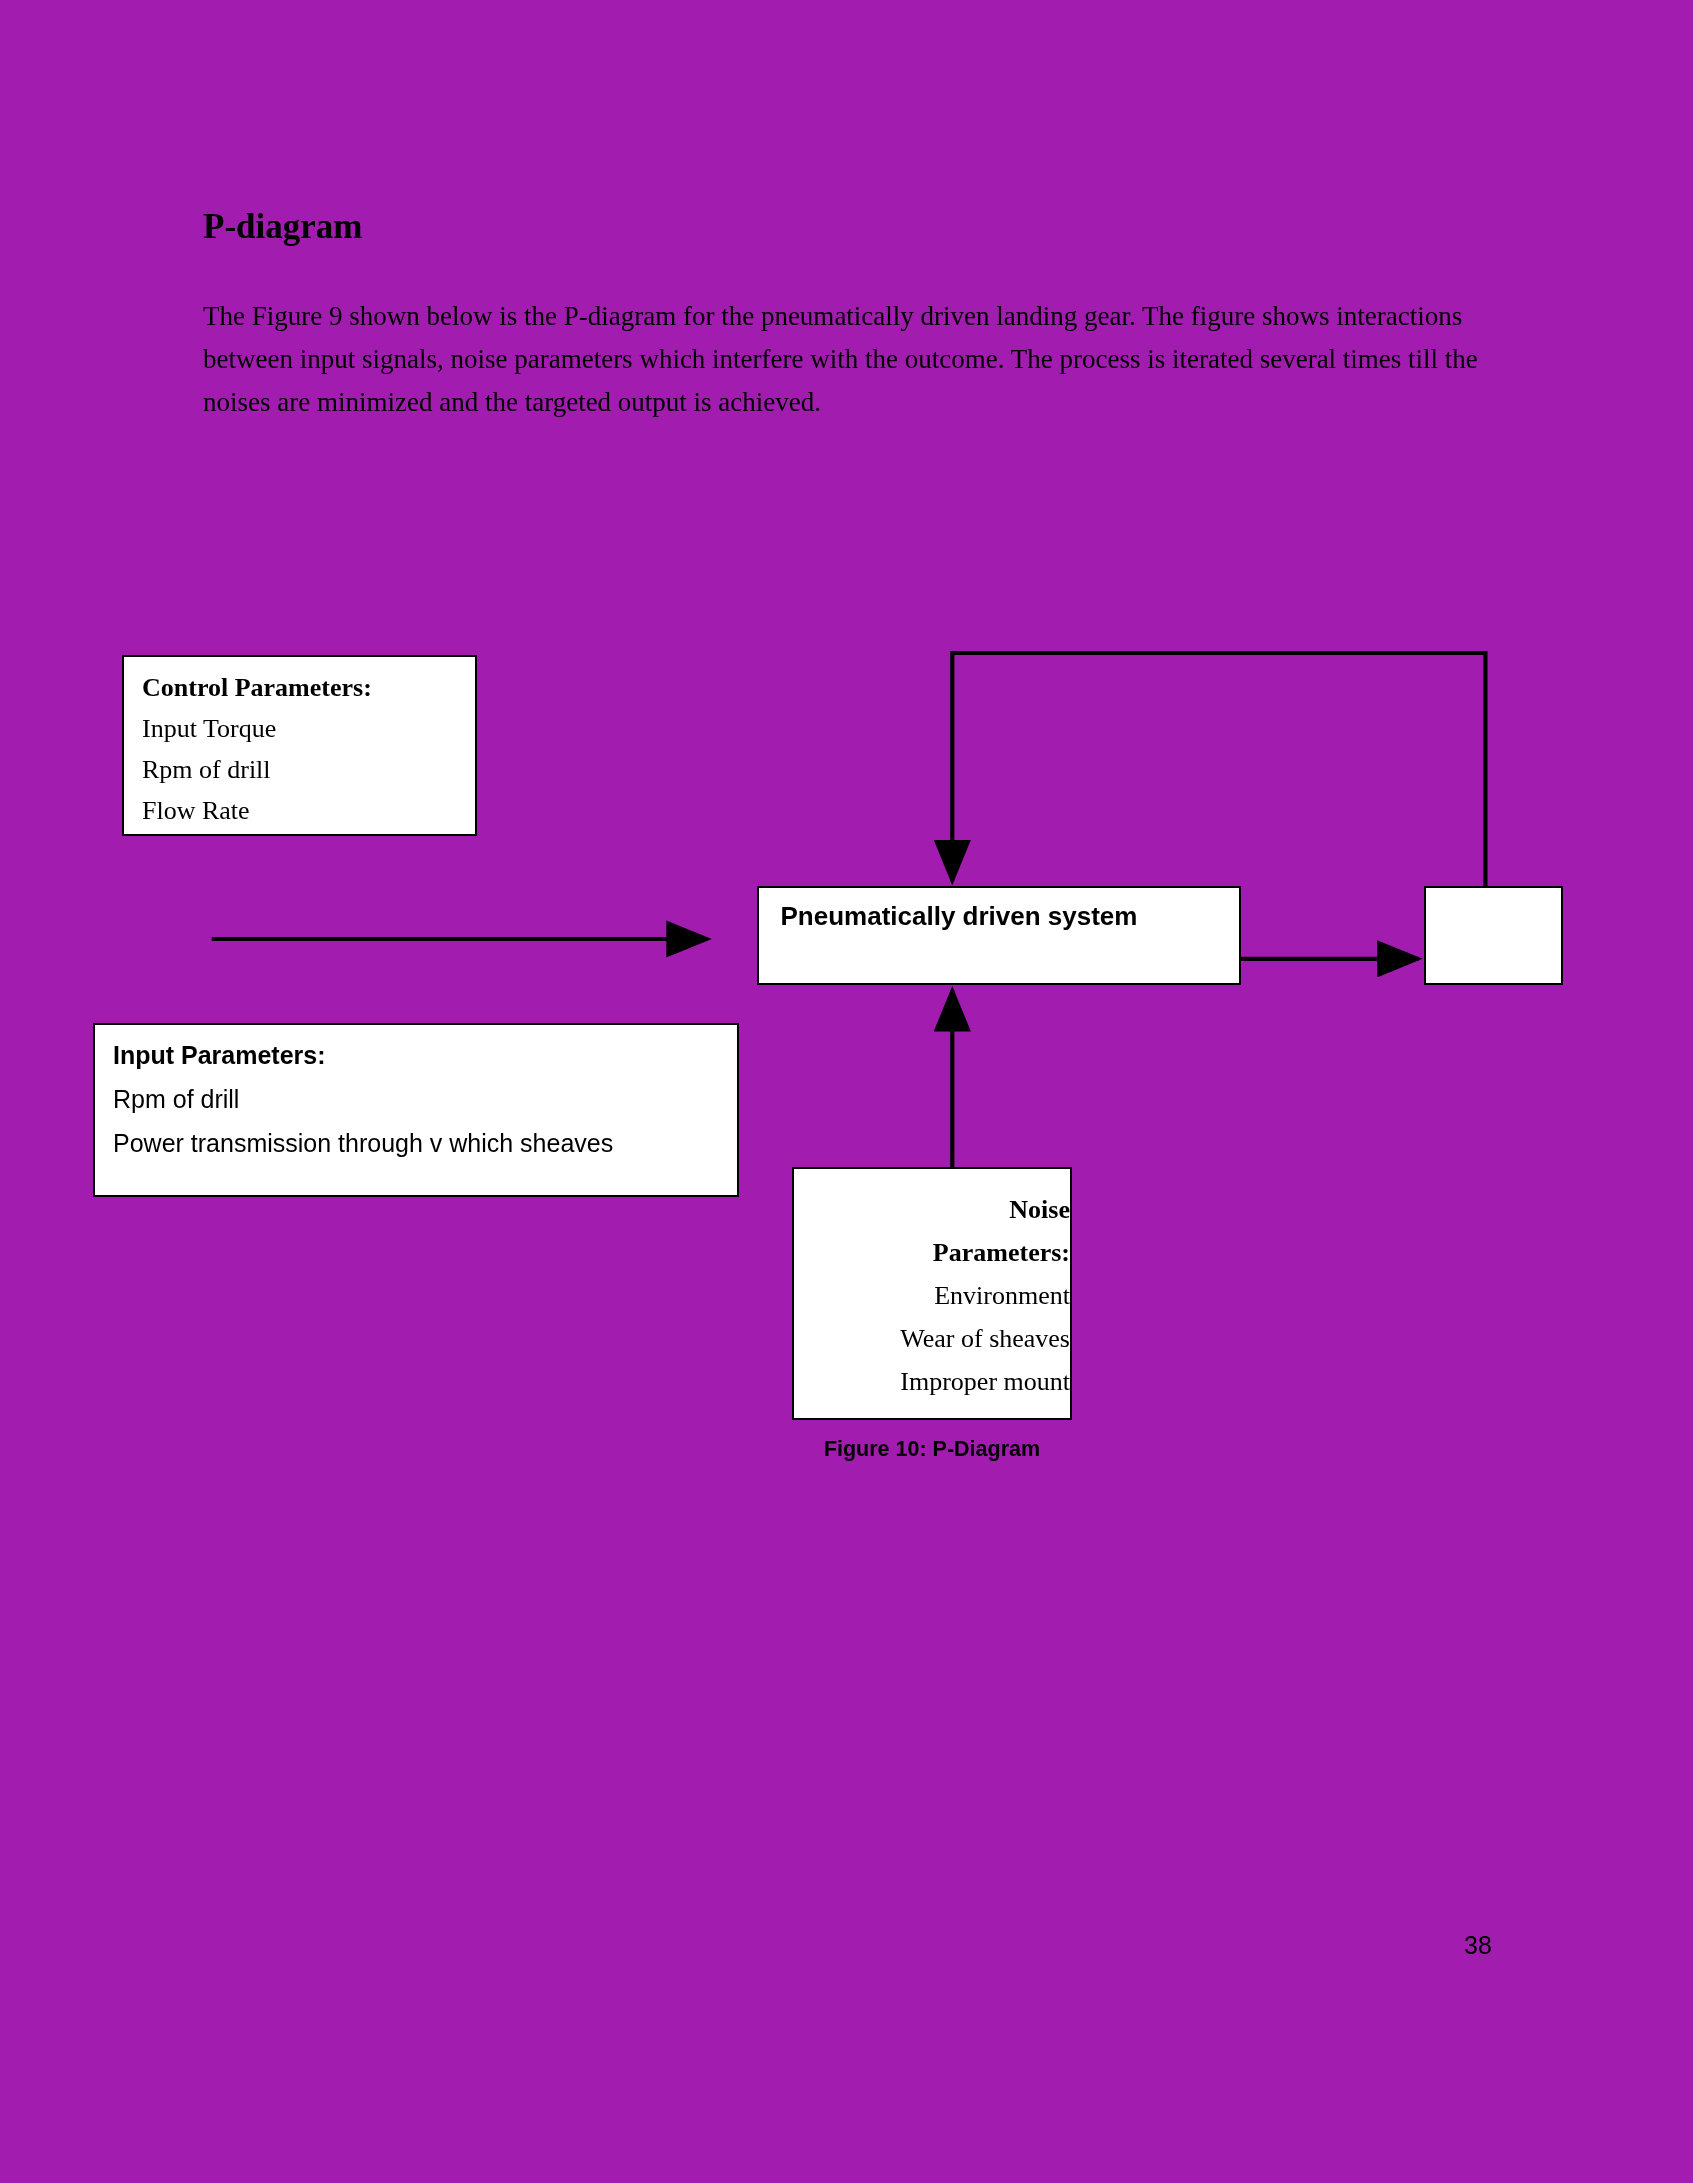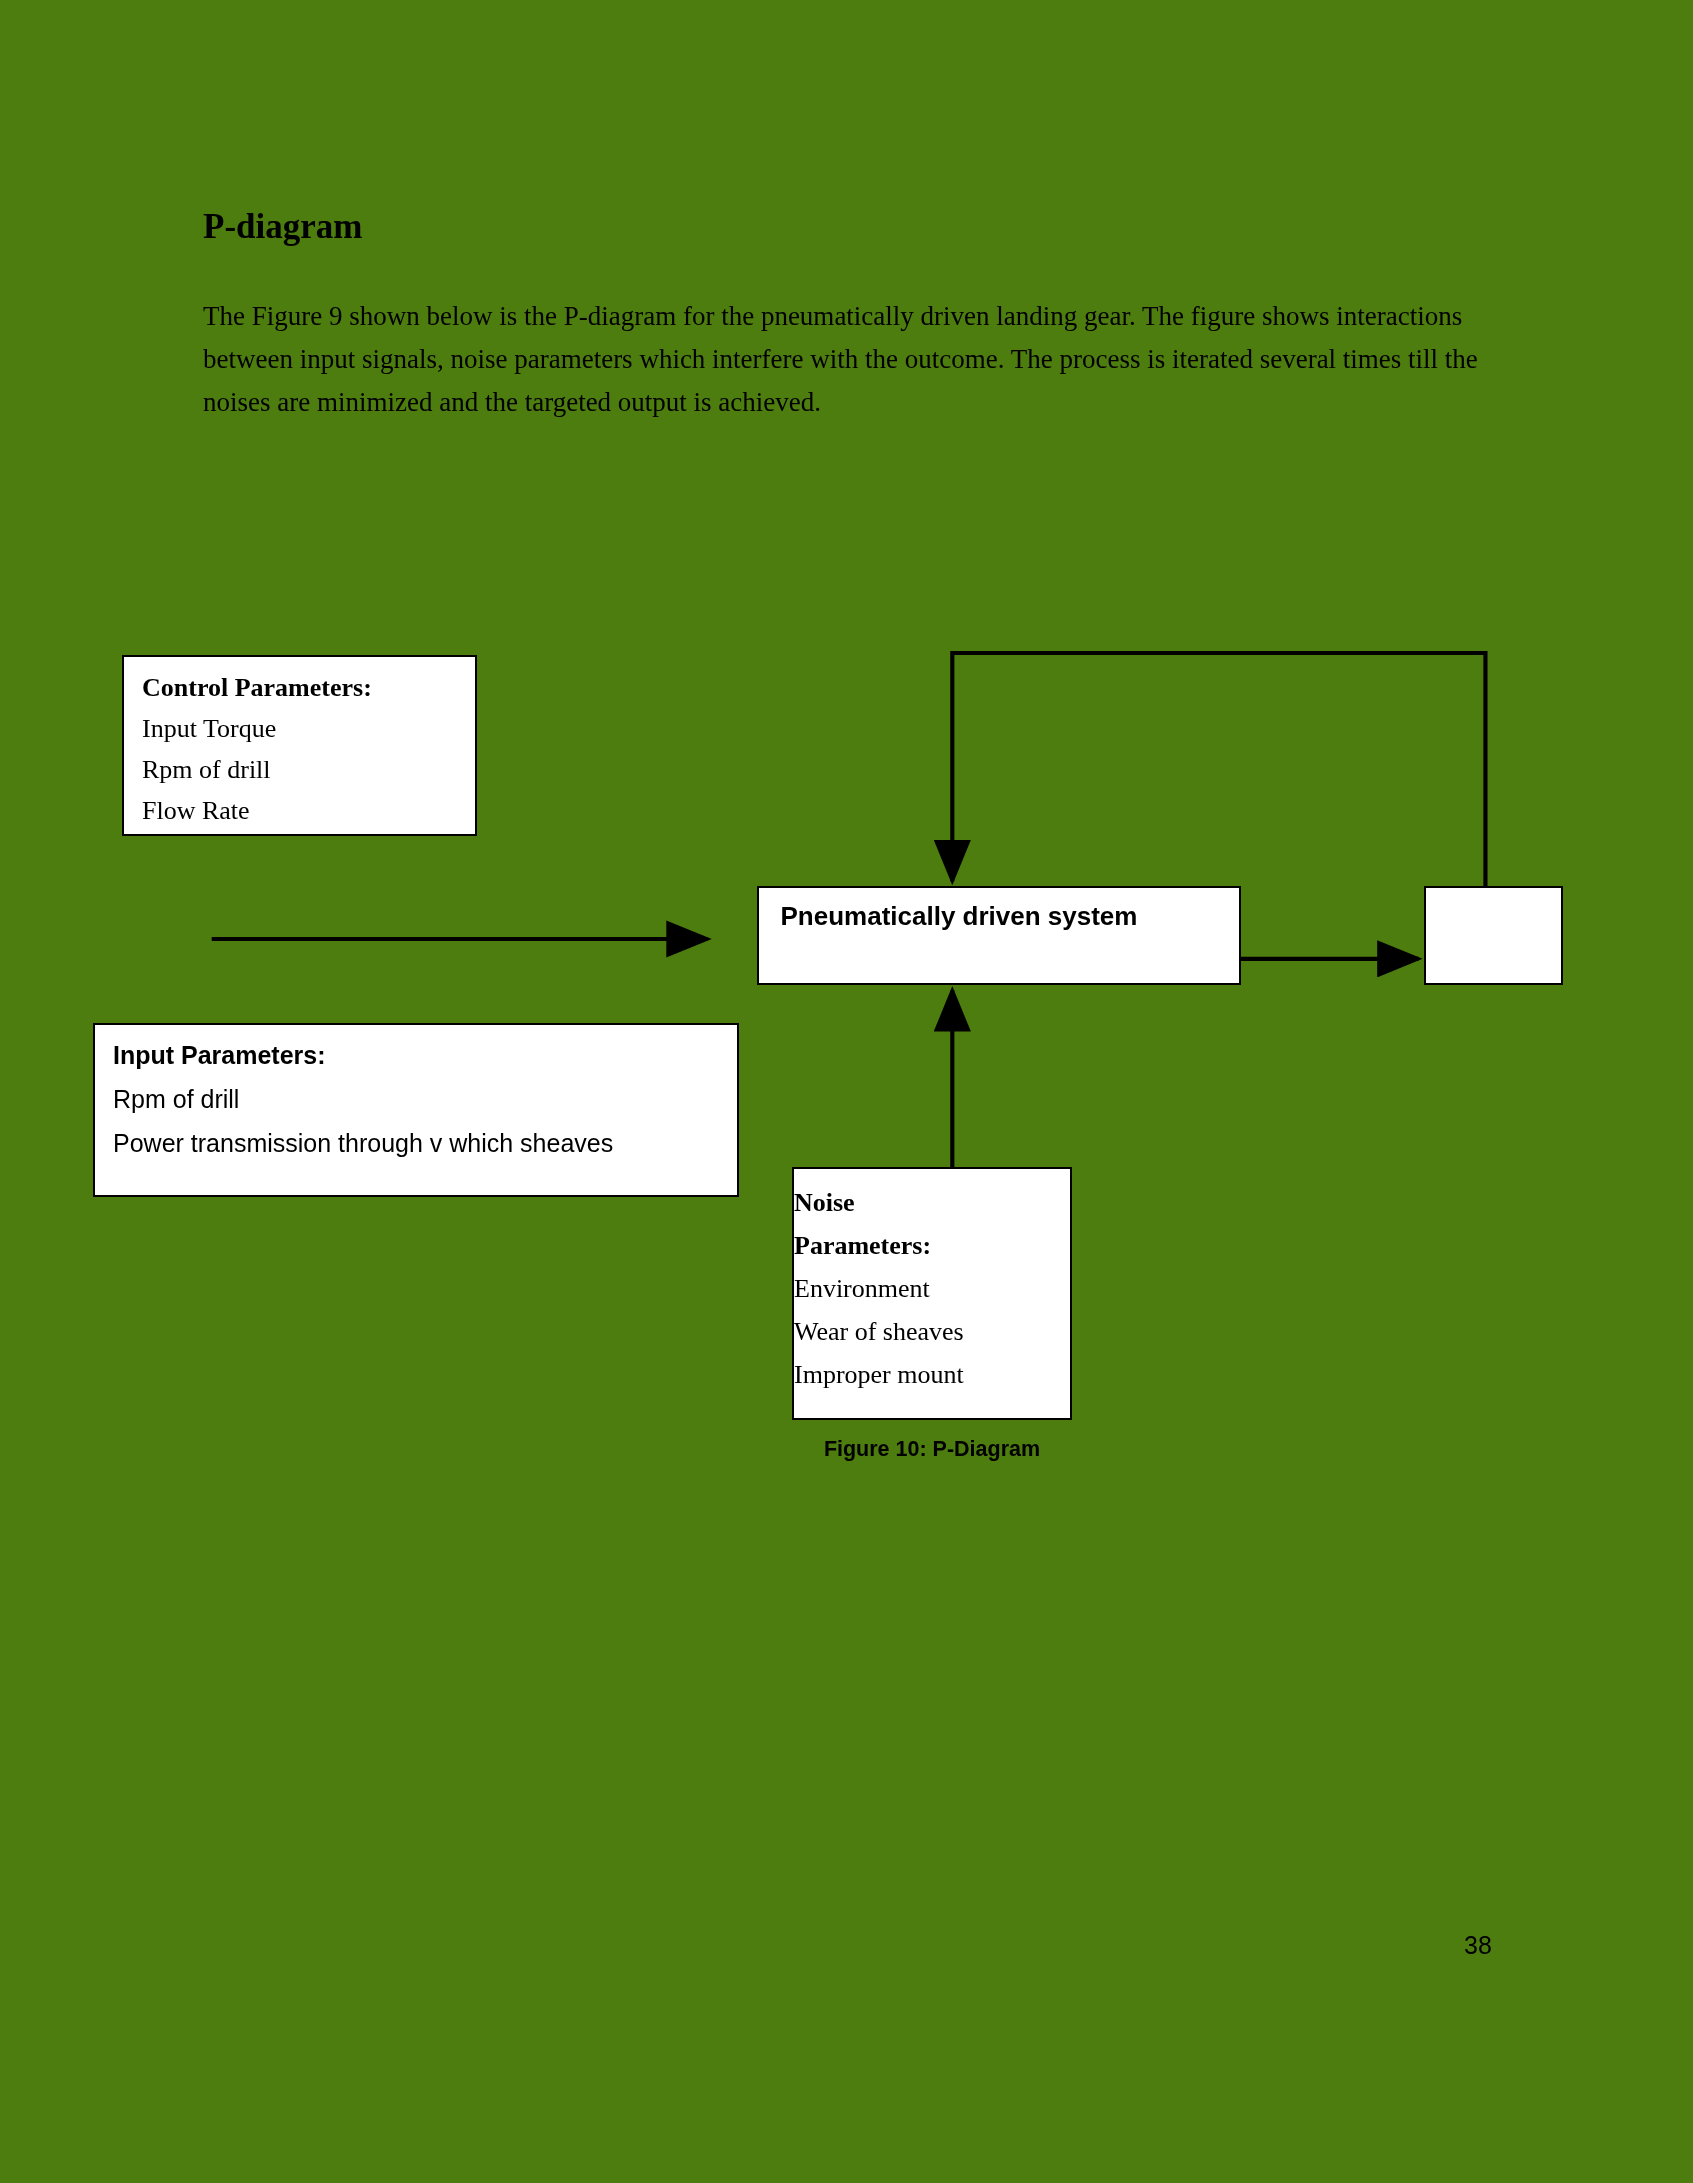--- a/index.html
+++ b/index.html
@@ -15,21 +15,21 @@
     font-family: "Liberation Serif", "DejaVu Serif", serif;
     color: #000000;
     -webkit-font-smoothing: antialiased;
   }
 
   .page {
     position: absolute;
     left: 0; top: 0;
     width: 1693px;
     height: 2183px;
-    background: #4d7c0f;
+    background: #a21caf;
   }
 
   
   .heading {
     position: absolute;
     left: 203px;
     top: 184px;
     font-family: "Liberation Serif", "DejaVu Serif", serif;
     font-weight: bold;
     font-size: 35px;
@@ -122,22 +122,22 @@
     height: 174px;
     padding: 8.3px 0 0 18px;
   }
 
   
   #noise-box {
     left: 792px;
     top: 1167px;
     width: 280px;
     height: 253px;
-    padding: 12px 0 0 0;
-    text-align: left;
+    padding: 19px 0 0 0;
+    text-align: right;
     line-height: 43px;
     font-family: Liberation Serif, serif;
   }
 
   
   #targets-box {
     left: 1323px;
     top: 1046px;
     width: 230px;
     height: 292px;

